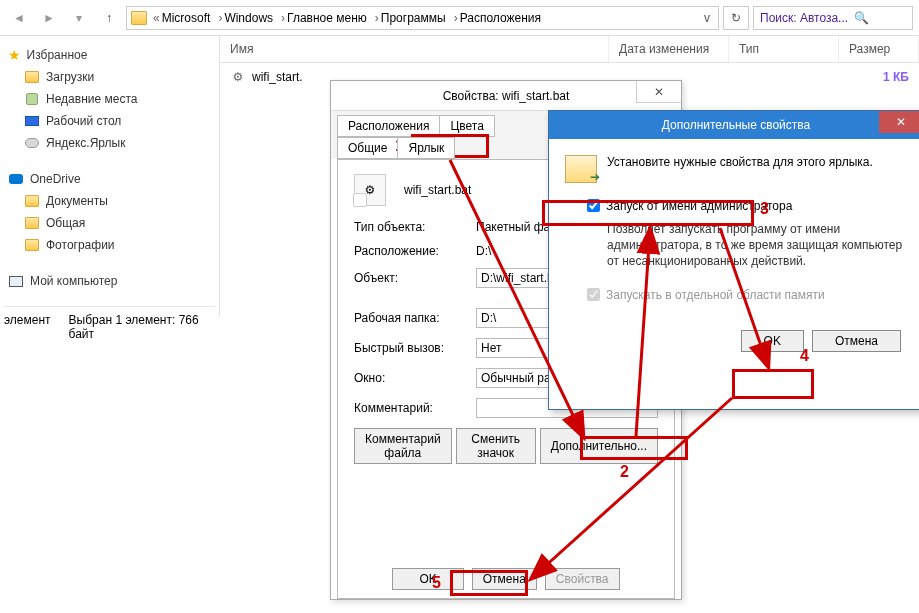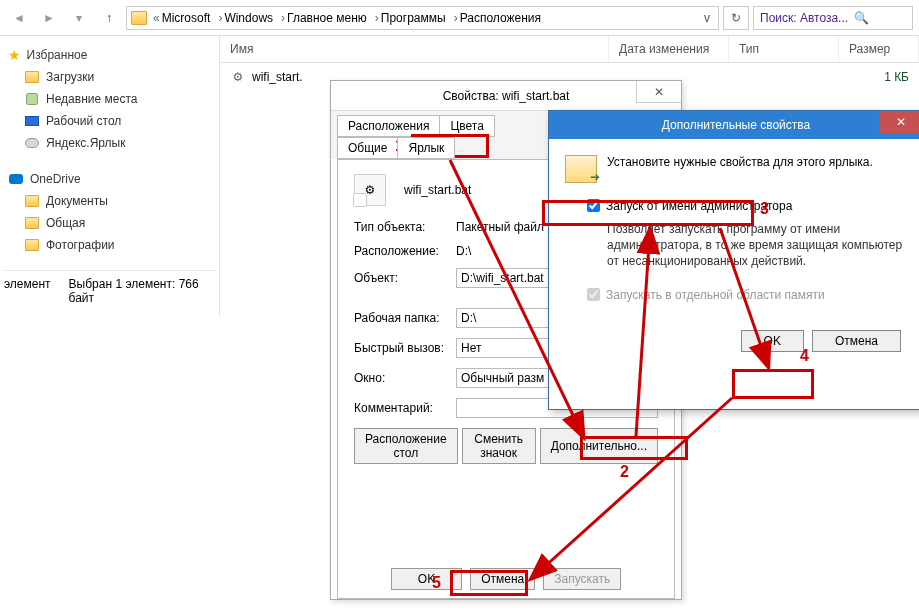--- a/index.html
+++ b/index.html
@@ -35,37 +35,37 @@
 
 .filelist { flex: 1; }
 .cols { display:flex; border-bottom:1px solid #e2e2e2; }
 .col { padding:6px 10px; color:#555; border-right:1px solid #eee; }
 .col-name { flex: 1; }
 .col-date { width: 120px; }
 .col-type { width: 110px; }
 .col-size { width: 80px; }
 .row { display:flex; padding:6px 10px; align-items:center; }
 .row-name { flex:1; display:flex; align-items:center; gap:6px; }
-.row-size { width:80px; text-align:right; color:#14532d; }
+.row-size { width:80px; text-align:right; color:#8b5cf6;font-weight:bold; }
 .gear-file { width:16px;height:16px;display:flex;align-items:center;justify-content:center;color:#666; }
 .statusline { display:flex; gap:18px; }
 
 
 .props { position:absolute; left:330px; top:80px; width:352px; height:520px; background:#fff; border:1px solid #aaa; box-shadow: 2px 2px 6px rgba(0,0,0,0.15); }
 .props-title { height:30px; background:#fff; display:flex; align-items:center; justify-content:center; position:relative; border-bottom:1px solid #ddd; font-size:12px; }
 .props-close { position:absolute; right:0; top:0; width:45px; height:22px; display:flex;align-items:center;justify-content:center;color:#555;border:1px solid #ccc;border-top:none;border-right:none; }
 .tabs { display:flex; background:#f4f4f4; border-bottom: none; padding-top:4px; padding-left:6px; gap:0; flex-wrap:wrap; }
 .tab { border:1px solid #bbb; padding:3px 10px; background:#fff; margin-right:-1px; position:relative; }
 .tab.active { background:#fff; z-index:2; }
 .tabrow { display:flex; }
 .props-body { padding:14px 16px; background:#fff; border:1px solid #bbb; margin:0 6px 6px 6px; height:440px; position:relative; }
 .fileicon-row { display:flex; align-items:center; gap:18px; margin-bottom:14px; }
 .shortcut-ic { width:32px;height:32px; border:1px solid #ccc; background:#f8f8f8; display:flex;align-items:center;justify-content:center;position:relative; }
 .shortcut-ic::after { content:""; position:absolute; left:-2px; bottom:-2px; width:12px;height:12px;background:#fff;border:1px solid #ccc;border-radius:2px; }
-.fld { display:flex; align-items:center; margin-bottom:10px; gap:4px; }
+.fld { display:flex; align-items:center; margin-bottom:10px; gap:24px; }
 .fld-label { width:98px; color:#000; }
 .fld-val { flex:1; }
 .fld-input { flex:1; border:1px solid #bbb; height:20px; padding:0 4px; background:#fff; }
 .btnrow { display:flex; gap:4px; margin-top:10px; }
 .winbtn { border:1px solid #999; background:#f0f0f0; padding:3px 10px; }
 .props-footer { position:absolute; bottom:8px; left:0; right:0; display:flex; justify-content:center; gap:8px; }
 .winbtn.disabled { color:#999; }
 
 
 .adv { position:absolute; left:548px; top:110px; width:376px; height:300px; background:#fff; border:1px solid #3b6ea5; box-shadow:3px 3px 8px rgba(0,0,0,0.25); }
@@ -178,20 +178,28 @@
           </span>
           <span>Общая</span>
         </div>
       <div class="side-item">
           <span class="icon16">
             <span class="fold"></span>
           </span>
           <span>Фотографии</span>
         </div>
     </div>
+    <div class="sidegroup">
+      <div class="sidehead">
+          <span class="icon16">
+            <span class="comp-ic"></span>
+          </span>
+          <span>Мой компьютер</span>
+        </div>
+    </div>
     <div class="statusline" style="border-top:1px solid #e6e6e6;padding-top:6px;margin-top:10px">
       <span>элемент</span>
       <span>Выбран 1 элемент: 766 байт</span>
     </div>
   </div>
   <div class="filelist">
     <div class="cols">
       <div class="col col-name">Имя</div>
       <div class="col col-date">Дата изменения</div>
       <div class="col col-type">Тип</div>
@@ -252,28 +260,28 @@
       </div>
     <div class="fld">
         <div class="fld-label">Окно:</div>
         <input class="fld-input" value="Обычный разм" style="">
       </div>
     <div class="fld">
         <div class="fld-label">Комментарий:</div>
         <input class="fld-input" style="">
       </div>
     <div class="btnrow">
-      <button class="winbtn">Расположение стол</button>
+      <button class="winbtn">Комментарий файла</button>
       <button class="winbtn">Сменить значок</button>
       <button class="winbtn">Дополнительно...</button>
     </div>
     <div class="props-footer">
       <button class="winbtn" style="padding:3px 26px">OK</button>
       <button class="winbtn">Отмена</button>
-      <button class="winbtn disabled">Запускать</button>
+      <button class="winbtn disabled">Свойства</button>
     </div>
   </div>
 </div>
 
 <div class="adv">
   <div class="adv-title">
     <span>Дополнительные свойства</span>
     <div class="adv-close">✕</div>
   </div>
   <div class="adv-body">

